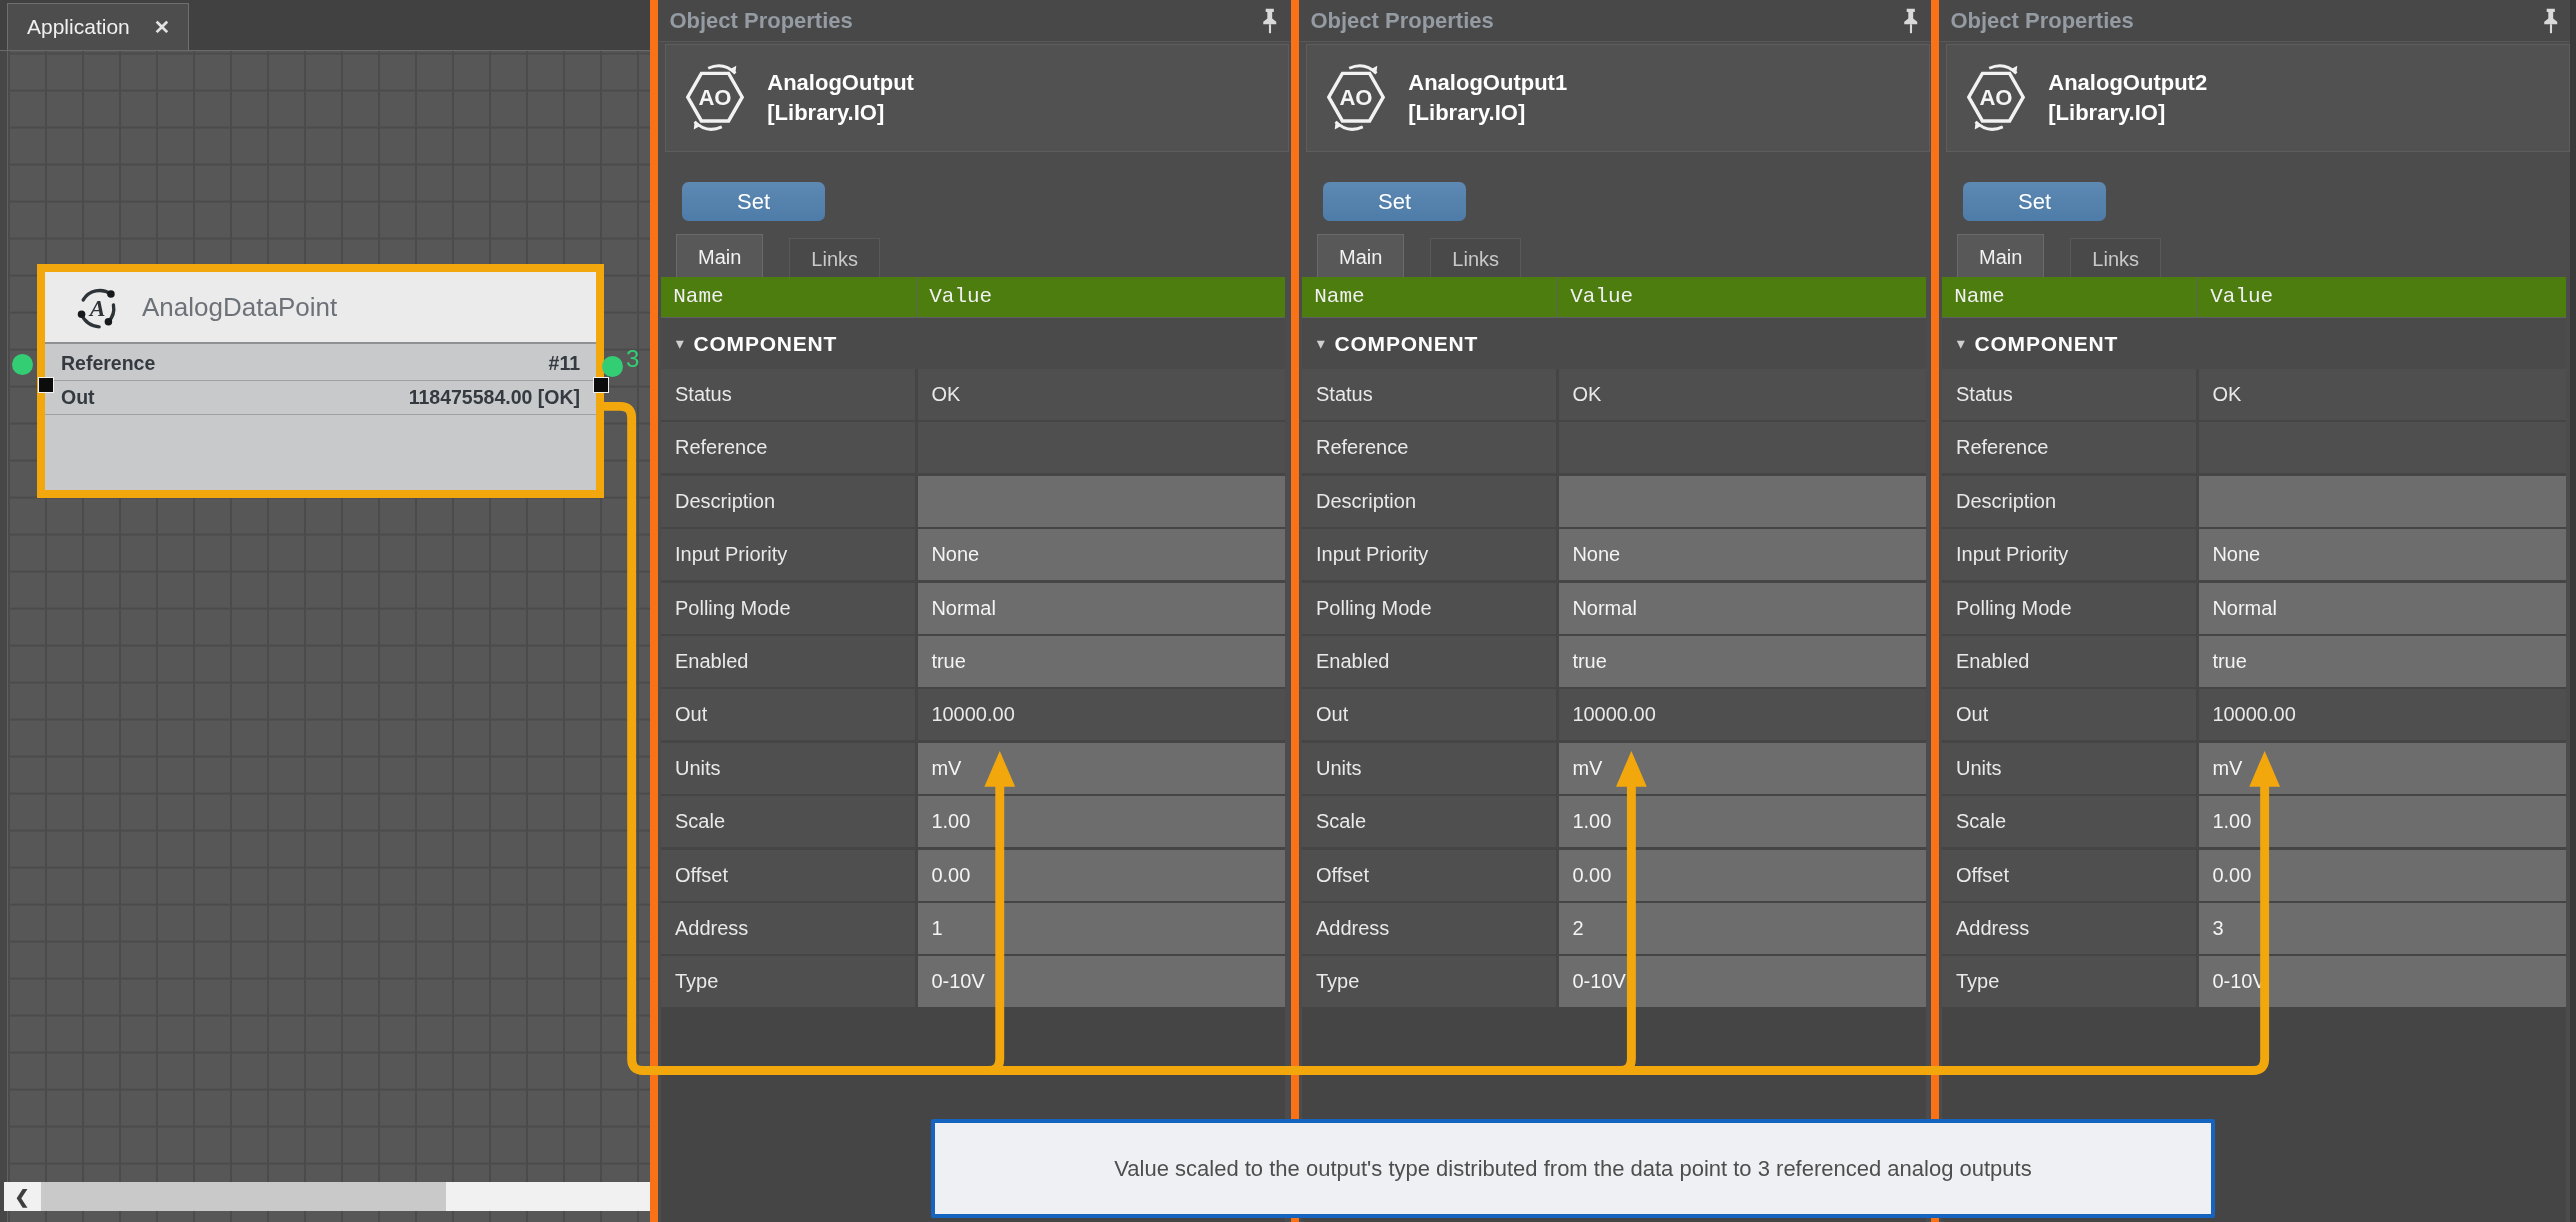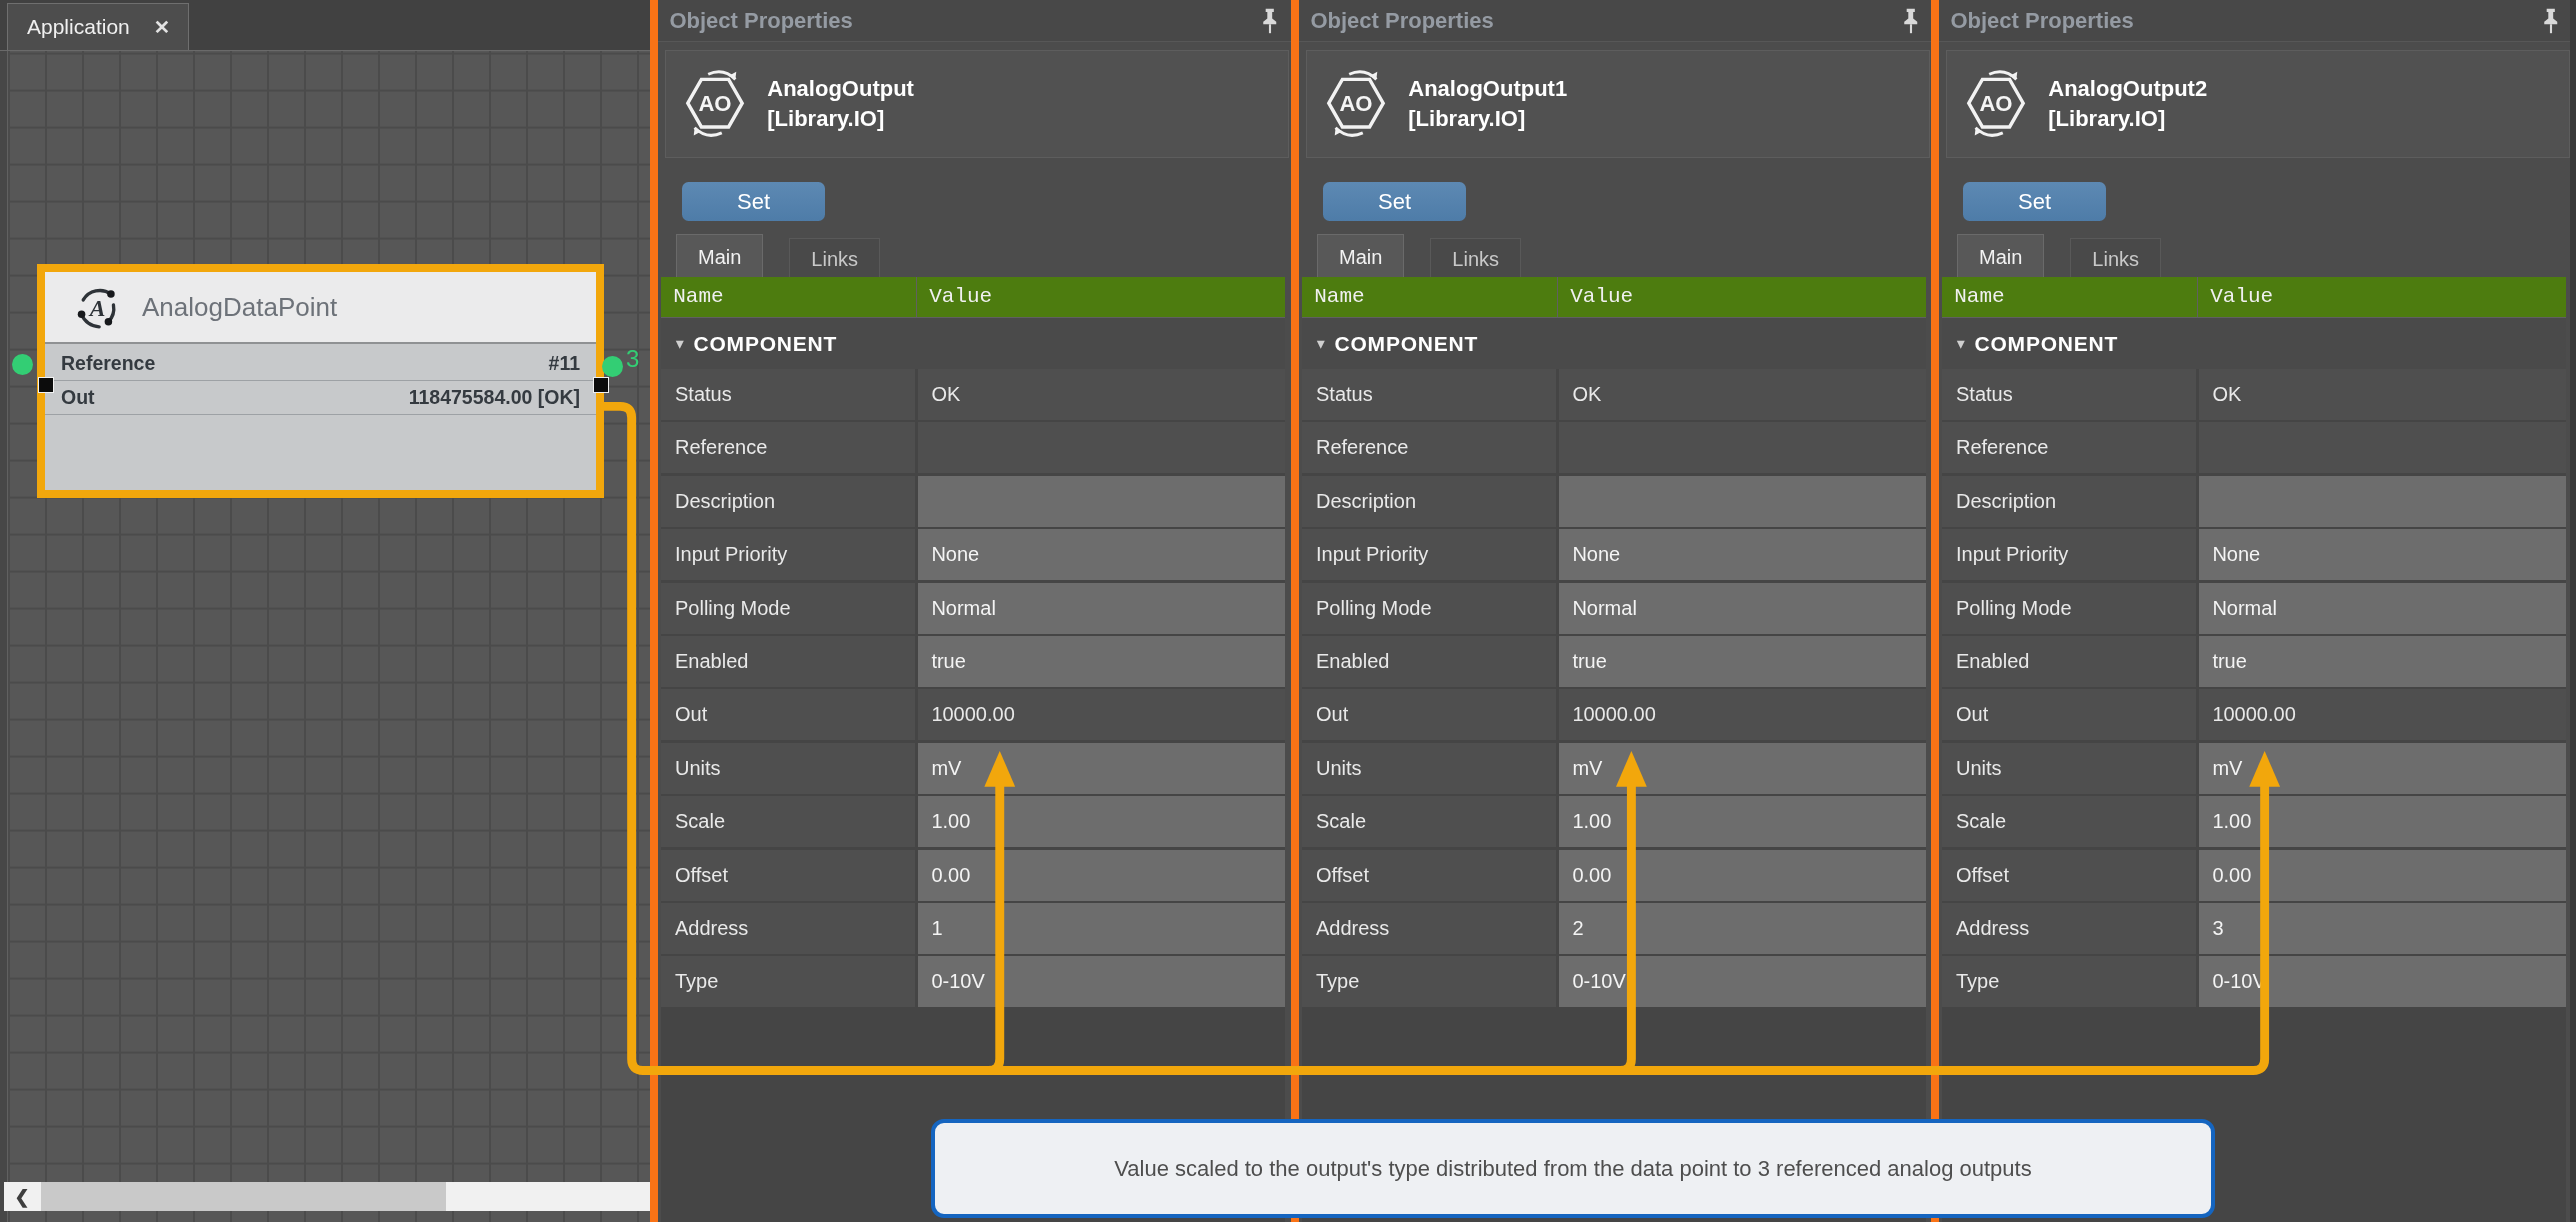--- a/index.html
+++ b/index.html
@@ -45,21 +45,21 @@
   .hs-btn{position:absolute;left:0;top:0;width:36px;height:29px;display:flex;align-items:center;justify-content:center;
     color:#3e3e3e;font-size:18px;font-weight:bold;cursor:pointer;}
   .hs-thumb{position:absolute;left:37px;top:0;width:405px;height:29px;background:#c9c9c9;cursor:pointer;}
   
   .panel{position:absolute;top:0;height:1223px;width:641px;background:#4c4c4c;
     border-left:8px solid #f97316;box-sizing:border-box;}
   .panel-titlebar{position:absolute;left:0;top:0;right:0;height:42px;background:#484848;
     border-bottom:1.6px solid #575757;box-sizing:border-box;display:flex;align-items:center;}
   .panel-title{margin-left:11.4px;font-size:22px;font-weight:bold;color:#959ba3;}
   .pin{position:absolute;right:11.4px;top:8px;width:19.5px;height:26px;cursor:pointer;}
-  .obj-header{position:absolute;left:7.3px;top:50px;width:624px;height:108px;background:#515151;
+  .obj-header{position:absolute;left:7.3px;top:44px;width:624px;height:108px;background:#515151;
     border:0.8px solid #5d5d5d;box-sizing:border-box;display:flex;align-items:center;}
   .ao-icon{margin-left:18px;width:62px;height:68px;flex:0 0 auto;}
   .obj-names{margin-left:21px;color:#fff;font-weight:bold;font-size:22px;line-height:30px;}
   .set-btn{position:absolute;left:24px;top:182px;width:143px;height:39px;border:none;border-radius:6.5px;
     background:linear-gradient(#5d89b3, var(--set-button-blue));color:#fff;font-size:22px;
     font-family:inherit;cursor:pointer;}
   .tabs{position:absolute;left:18px;top:234px;display:flex;align-items:flex-end;gap:26px;}
   .tab{box-sizing:border-box;padding:0 21px;font-size:20px;cursor:pointer;}
   .tab.active{height:45px;line-height:45px;background:#585858;color:#f2f2f2;border:0.8px solid #6a6a6a;border-bottom:none;}
   .tab.inactive{height:41px;line-height:41px;background:#494949;color:#c9c9c9;border:0.8px solid #595959;border-bottom:none;}
@@ -75,21 +75,21 @@
   .cell{height:51px;line-height:51px;font-size:20px;color:#e9e9e9;padding-left:13.8px;box-sizing:border-box;background:#4f4f4f;}
   .cell.label{width:254px;margin-right:2.4px;flex:0 0 auto;}
   .cell.value{flex:1;}
   .cell.value.editable{background:#6d6d6d;color:#f4f4f4;}
   .right-edge{position:absolute;left:2570px;top:0;width:5.7px;height:1223px;background:#3a3a3a;}
   
   .overlay{position:absolute;left:0;top:0;z-index:40;pointer-events:none;}
   .conn{stroke:var(--connector-orange);stroke-width:11;fill:none;stroke-linejoin:round;}
   .conn-head{fill:var(--connector-orange);}
   .callout{position:absolute;left:931px;top:1119px;width:1284px;height:99px;box-sizing:border-box;
-    background:#eef0f3;border:4.9px solid var(--callout-border);border-radius:13px;z-index:60;
+    background:#eef0f3;border:4.9px solid var(--callout-border);border-radius:2px;z-index:60;
     display:flex;align-items:center;justify-content:center;font-size:22px;color:#4e4e4e;}
 </style>
 </head>
 <body>
 
 <div class="tabbar">
   <div class="app-tab">
     <span class="lbl">Application</span>
     <span class="x">✕</span>
   </div>

